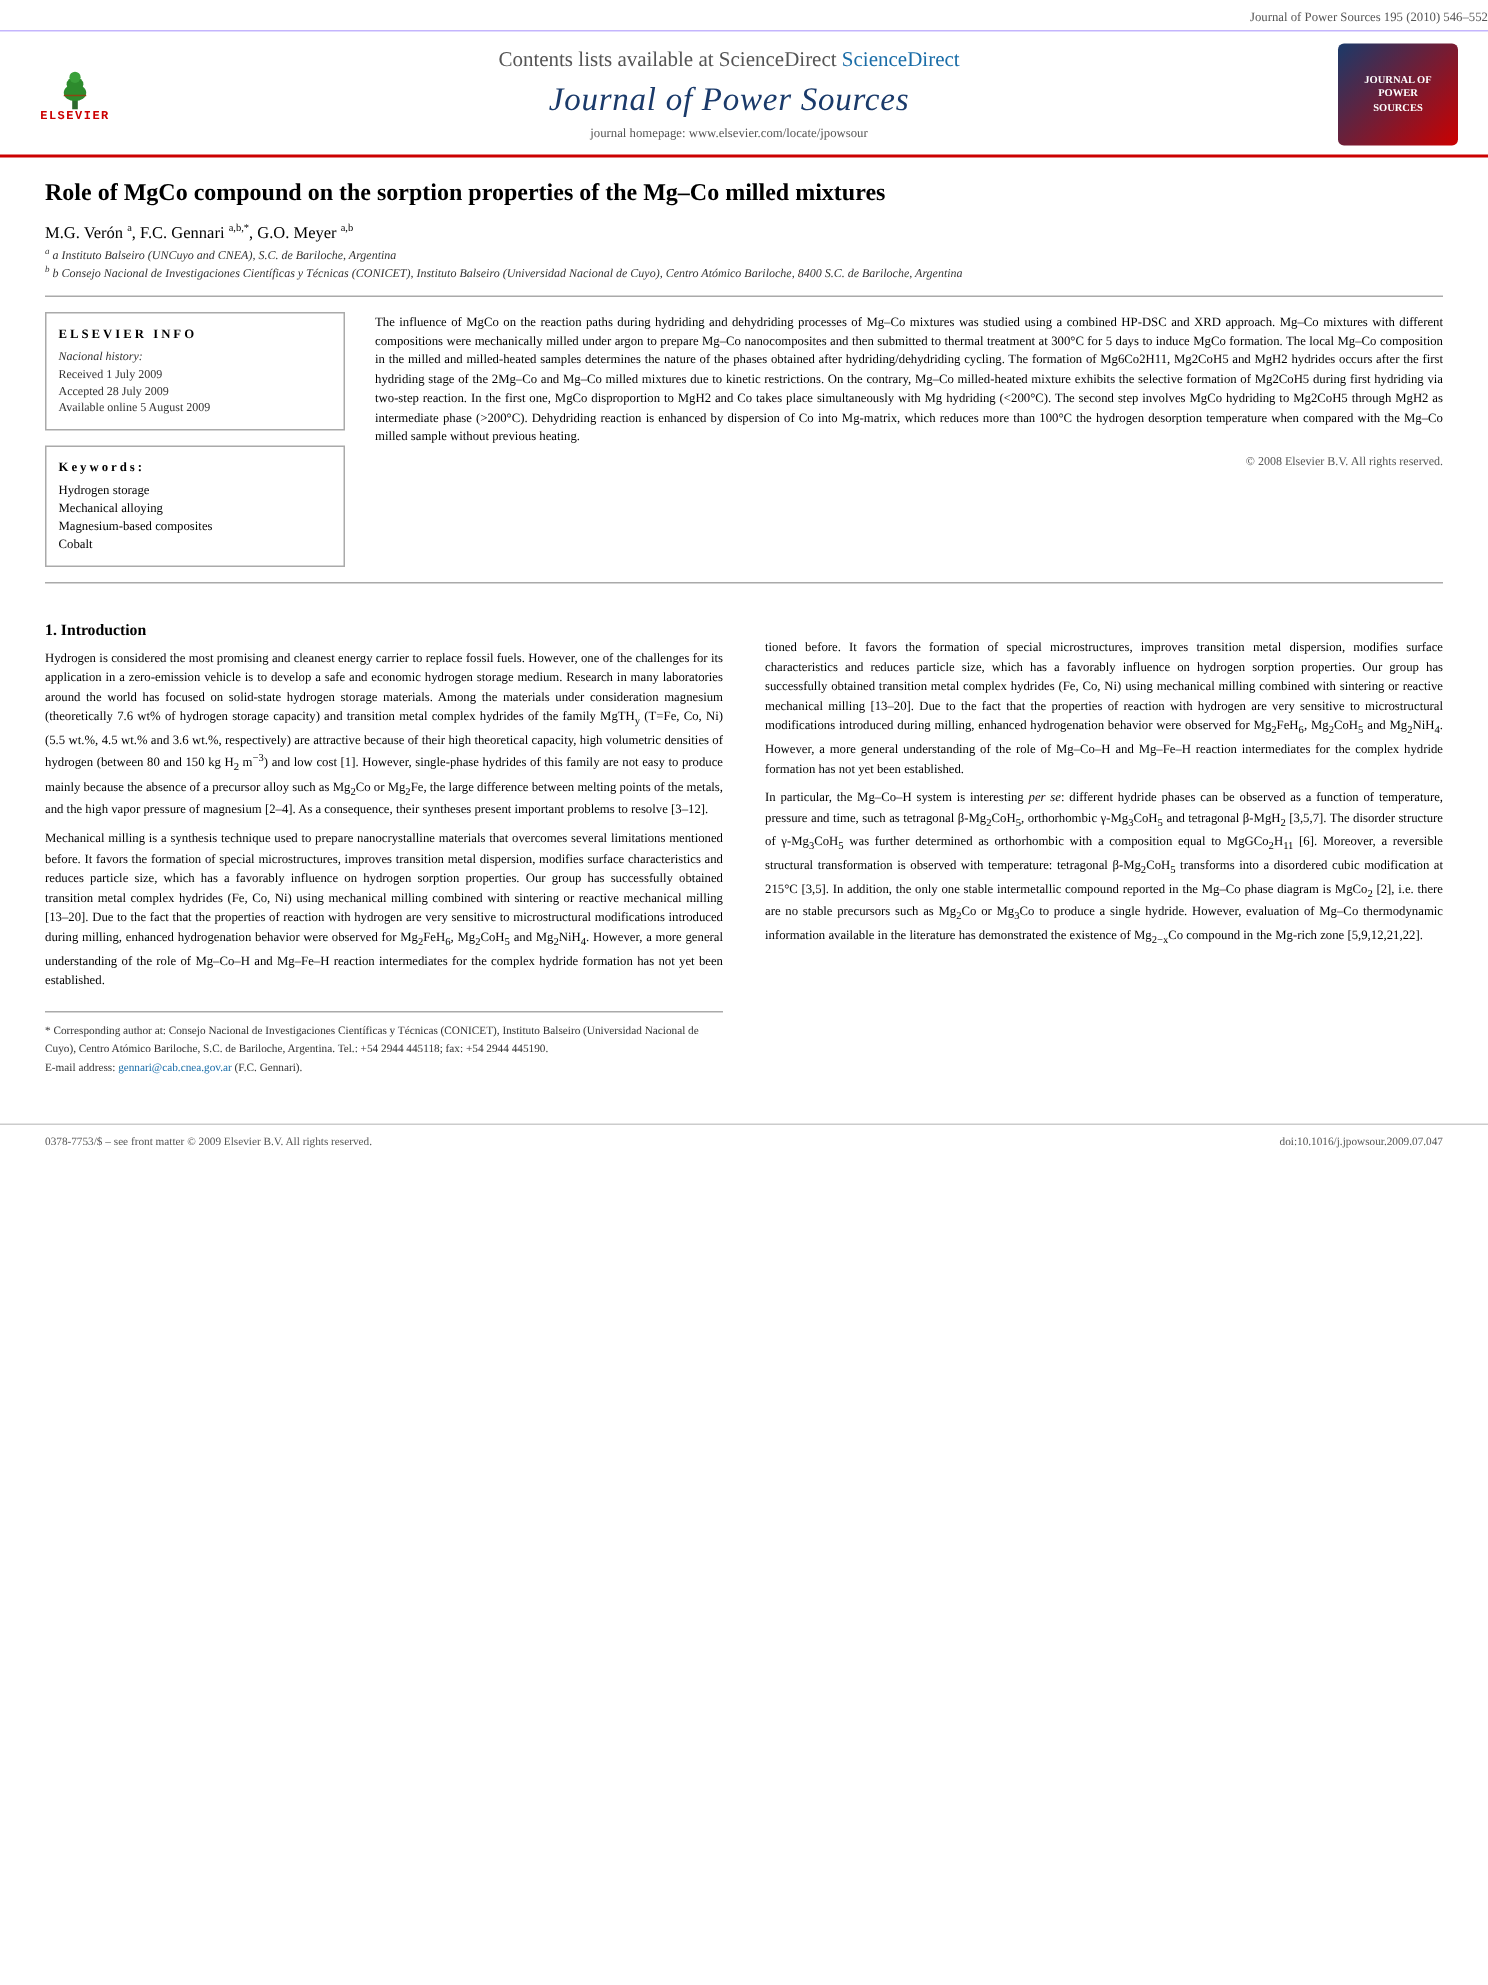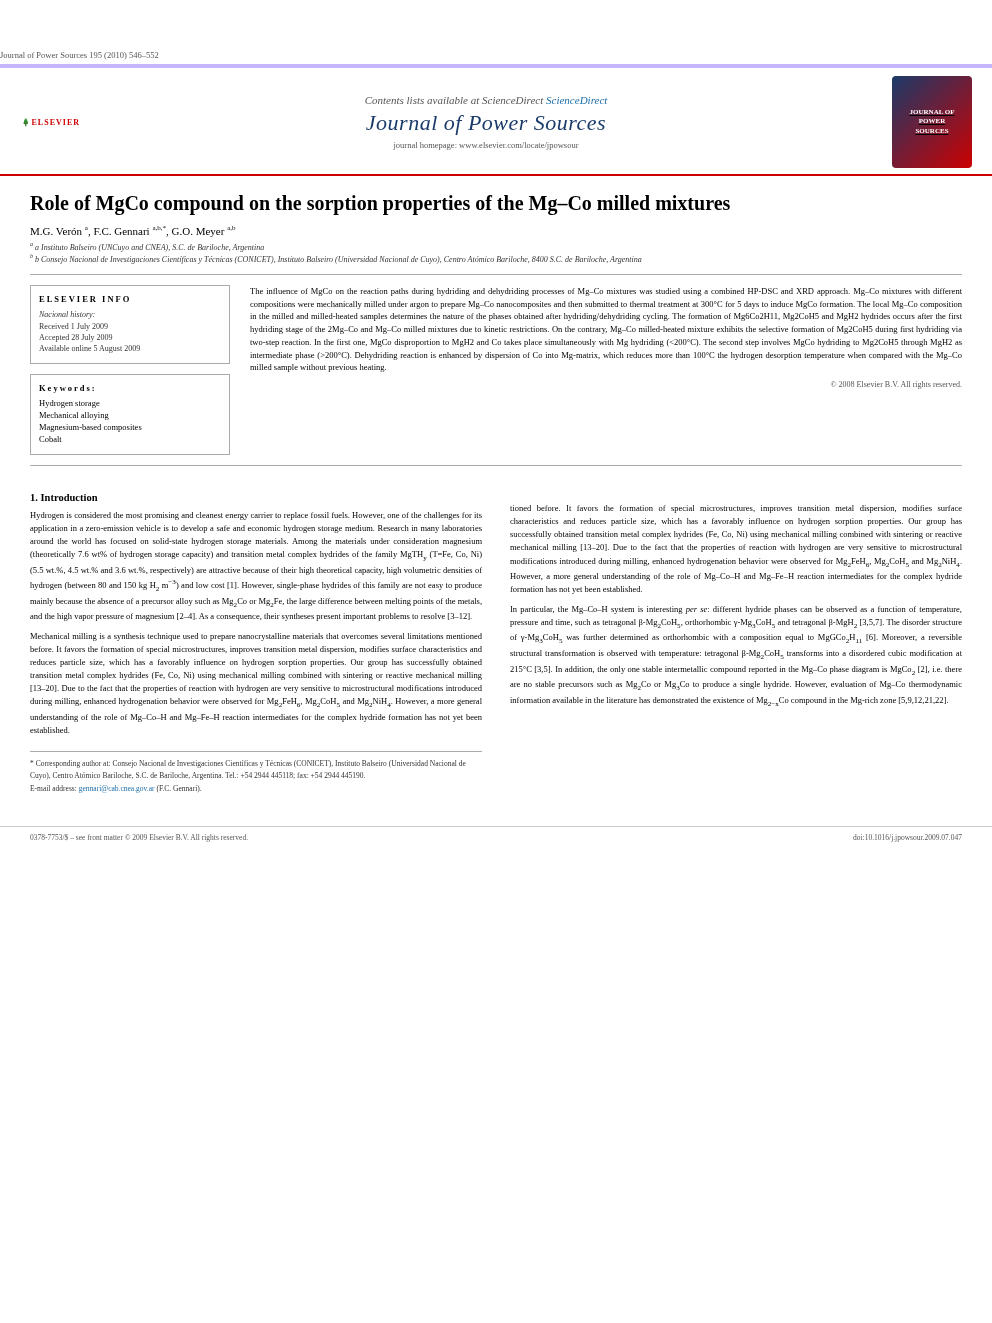--- a/index.html
+++ b/index.html
@@ -7,108 +7,106 @@
       background: #fff;
       font-family: 'Times New Roman', Times, serif;
       font-size: 10px;
       color: #000;
       width: 992px;
       min-height: 1323px;
     }
 
     
     .top-bar {
-      text-align: left;
+      text-align: right;
       font-size: 8.5px;
       color: #555;
       padding: 6px 0 4px 0;
-      border-bottom: 4px solid #c4b5fd;
-      margin-top: 44px;
+      border-bottom: 1px solid #c4b5fd;
     }
 
     
     .header-section {
       display: flex;
       align-items: center;
       justify-content: space-between;
       padding: 8px 20px 6px 20px;
       border-bottom: 2px solid #c00;
     }
     .header-left {
       display: flex;
       align-items: center;
       gap: 10px;
     }
     .elsevier-logo {
       width: 60px;
       height: 40px;
       display: flex;
-      flex-direction: row;
+      flex-direction: column;
       align-items: center;
       justify-content: center;
+      font-family: Liberation Mono, monospace;
     }
     .elsevier-tree {
       width: 38px;
       height: 28px;
     }
     .elsevier-text {
       font-size: 8px;
       font-weight: bold;
       color: #c00;
       letter-spacing: 1px;
     }
     .header-center {
       flex: 1;
       text-align: center;
     }
     .contents-line {
-      font-size: 11px;
+      font-size: 14px;
       color: #555;
       margin-bottom: 4px;
-      font-style: italic;
     }
     .journal-title-header {
       font-size: 22px;
       color: #1a3a6a;
       font-style: italic;
       font-weight: normal;
       letter-spacing: 0.5px;
     }
     .journal-homepage-line {
       font-size: 8.5px;
       color: #555;
       margin-top: 4px;
     }
     .header-right {
       width: 80px;
-      height: 92px;
+      height: 68px;
       background: linear-gradient(135deg, #1a3a6a 0%, #c00 100%);
       display: flex;
       align-items: center;
       justify-content: center;
       flex-direction: column;
       border-radius: 4px;
-      text-decoration: underline;
     }
     .journal-badge-text {
       color: #fff;
       font-size: 7px;
       font-weight: bold;
       text-align: center;
       line-height: 1.3;
     }
 
     
     .main-content {
       padding: 14px 30px 20px 30px;
     }
 
     
     .article-title {
-      font-size: 20px;
+      font-size: 16px;
       font-weight: bold;
       color: #000;
       margin-bottom: 8px;
       line-height: 1.3;
     }
 
     
     .authors {
       font-size: 11px;
       margin-bottom: 4px;

